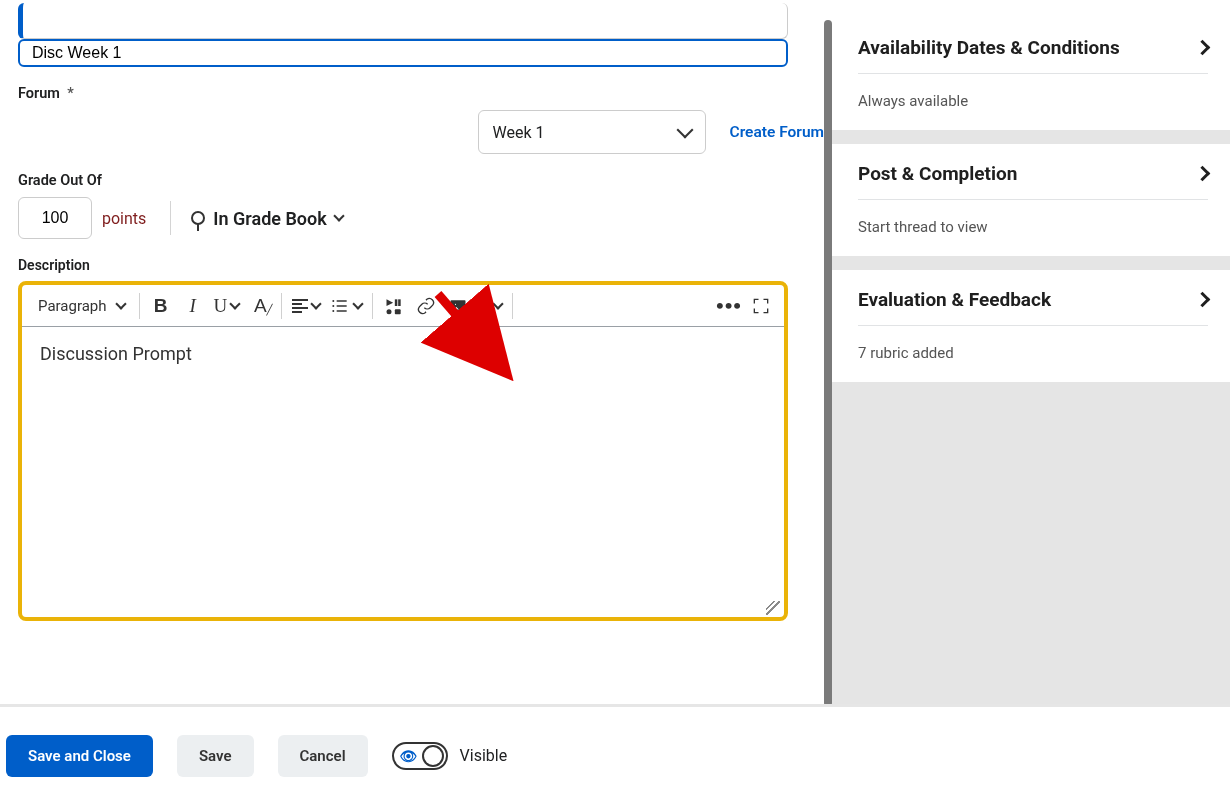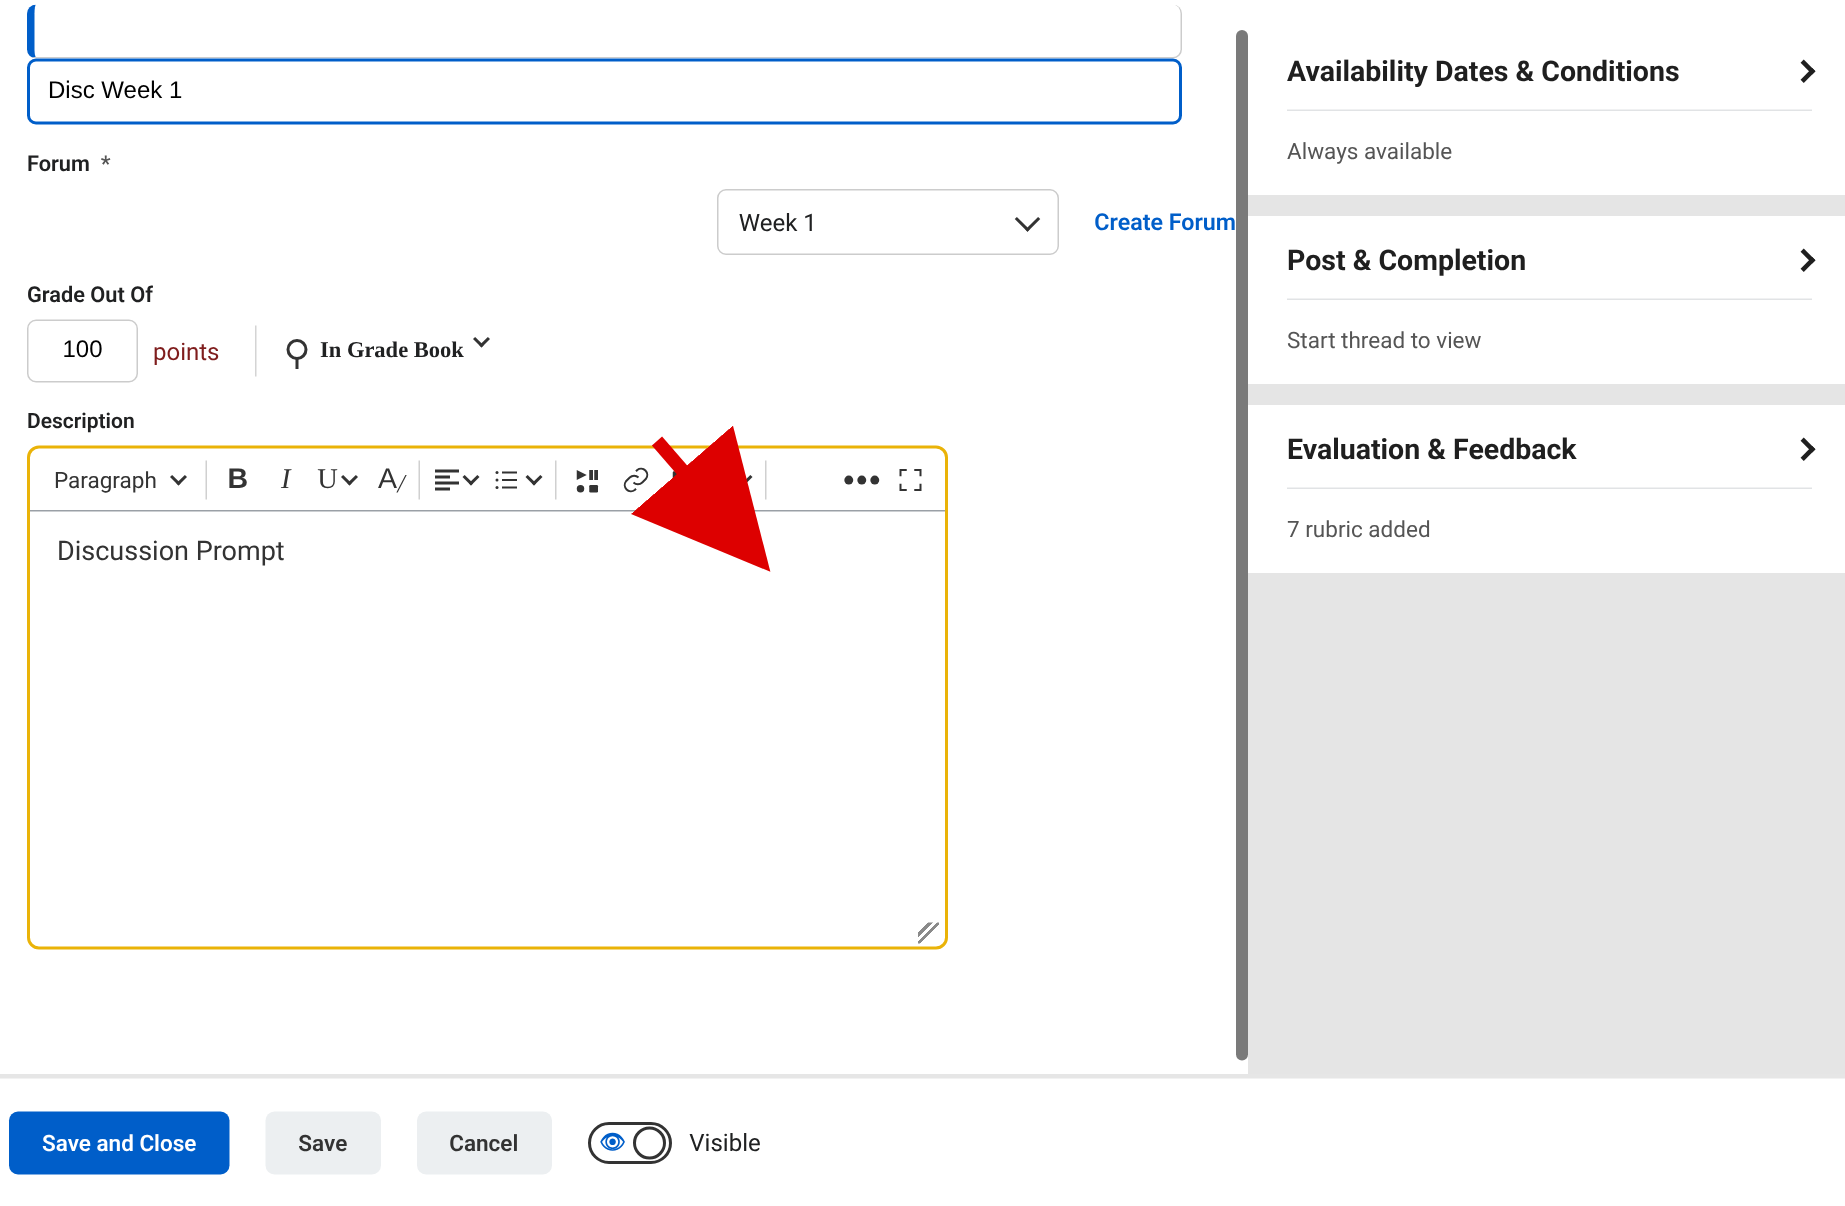--- a/index.html
+++ b/index.html
@@ -53,21 +53,21 @@
     font-weight: 600;
     color: #202122;
     margin-top: 18px;
     margin-bottom: 8px;
   }
   .fld-label.small { font-size: 14px; }
   .req { color: #555; font-weight:600;}
   
   .title-input {
     width: 770px;
-    height: 44px;
+    height: 28px;
     border: 2px solid #005ec9;
     border-radius: 6px;
     padding: 6px 12px;
     font-size: 16px;
     outline: none;
   }
   
   .forum-row { display:flex; align-items:center; gap: 24px; justify-content: flex-end; }
   .select-wrap {
     width: 228px; height: 44px;
@@ -89,34 +89,33 @@
   .grade-row { display:flex; align-items:center; gap: 10px; }
   .grade-input {
     width: 74px; height: 42px;
     border: 1px solid #ccc; border-radius: 6px;
     text-align: center; font-size: 16px;
     outline:none;
   }
   .points-label { font-size: 16px; color:#7f1d1d; padding-right: 8px;}
   .vr { width:1px; height: 34px; background:#d4d4d4; margin: 0 6px;}
   .gb-chip {
-    display:flex; align-items:flex-start; gap:8px;
-    font-size: 15px; font-weight:600;
+    display:flex; align-items:center; gap:8px;
+    font-size: 18px; font-weight:600;
     padding: 6px 4px;
-    font-family: Liberation Serif, serif;
   }
   .key-ico {
     width:14px;height:14px;border:2px solid #333;border-radius:50%;
     position:relative;
   }
   .key-ico:after{content:"";position:absolute;left:4px;top:10px;width:2px;height:8px;background:#333;}
   
   .editor-box {
-    width: 614px;
-    border: 2px solid #eab308;
+    width: 770px;
+    border: 4px solid #eab308;
     border-radius: 8px;
     overflow:hidden;
     position:relative;
   }
   .toolbar {
     display:flex; align-items:center;
     height: 42px;
     border-bottom: 1px solid #9aa0a6;
     padding: 0 8px;
     gap: 2px;
@@ -174,21 +173,21 @@
     border-right: 3px solid #1f1f1f;
     transform: rotate(45deg);
   }
   .s-body { padding-top: 18px; font-size: 15px; color:#555;}
   
   .footer-bar {
     position:absolute; left:0; bottom:0;
     width:1230px;
     border-top: 3px solid #e6e6e6;
     background:#fff;
-    height: 88px;
+    height: 100px;
     display:flex; align-items:center;
     padding: 0 6px;
     gap: 24px;
   }
   .btn {
     height: 42px; padding: 0 22px;
     border-radius: 6px;
     font-size: 15px; font-weight:600;
     display:flex; align-items:center; justify-content:center;
   }

